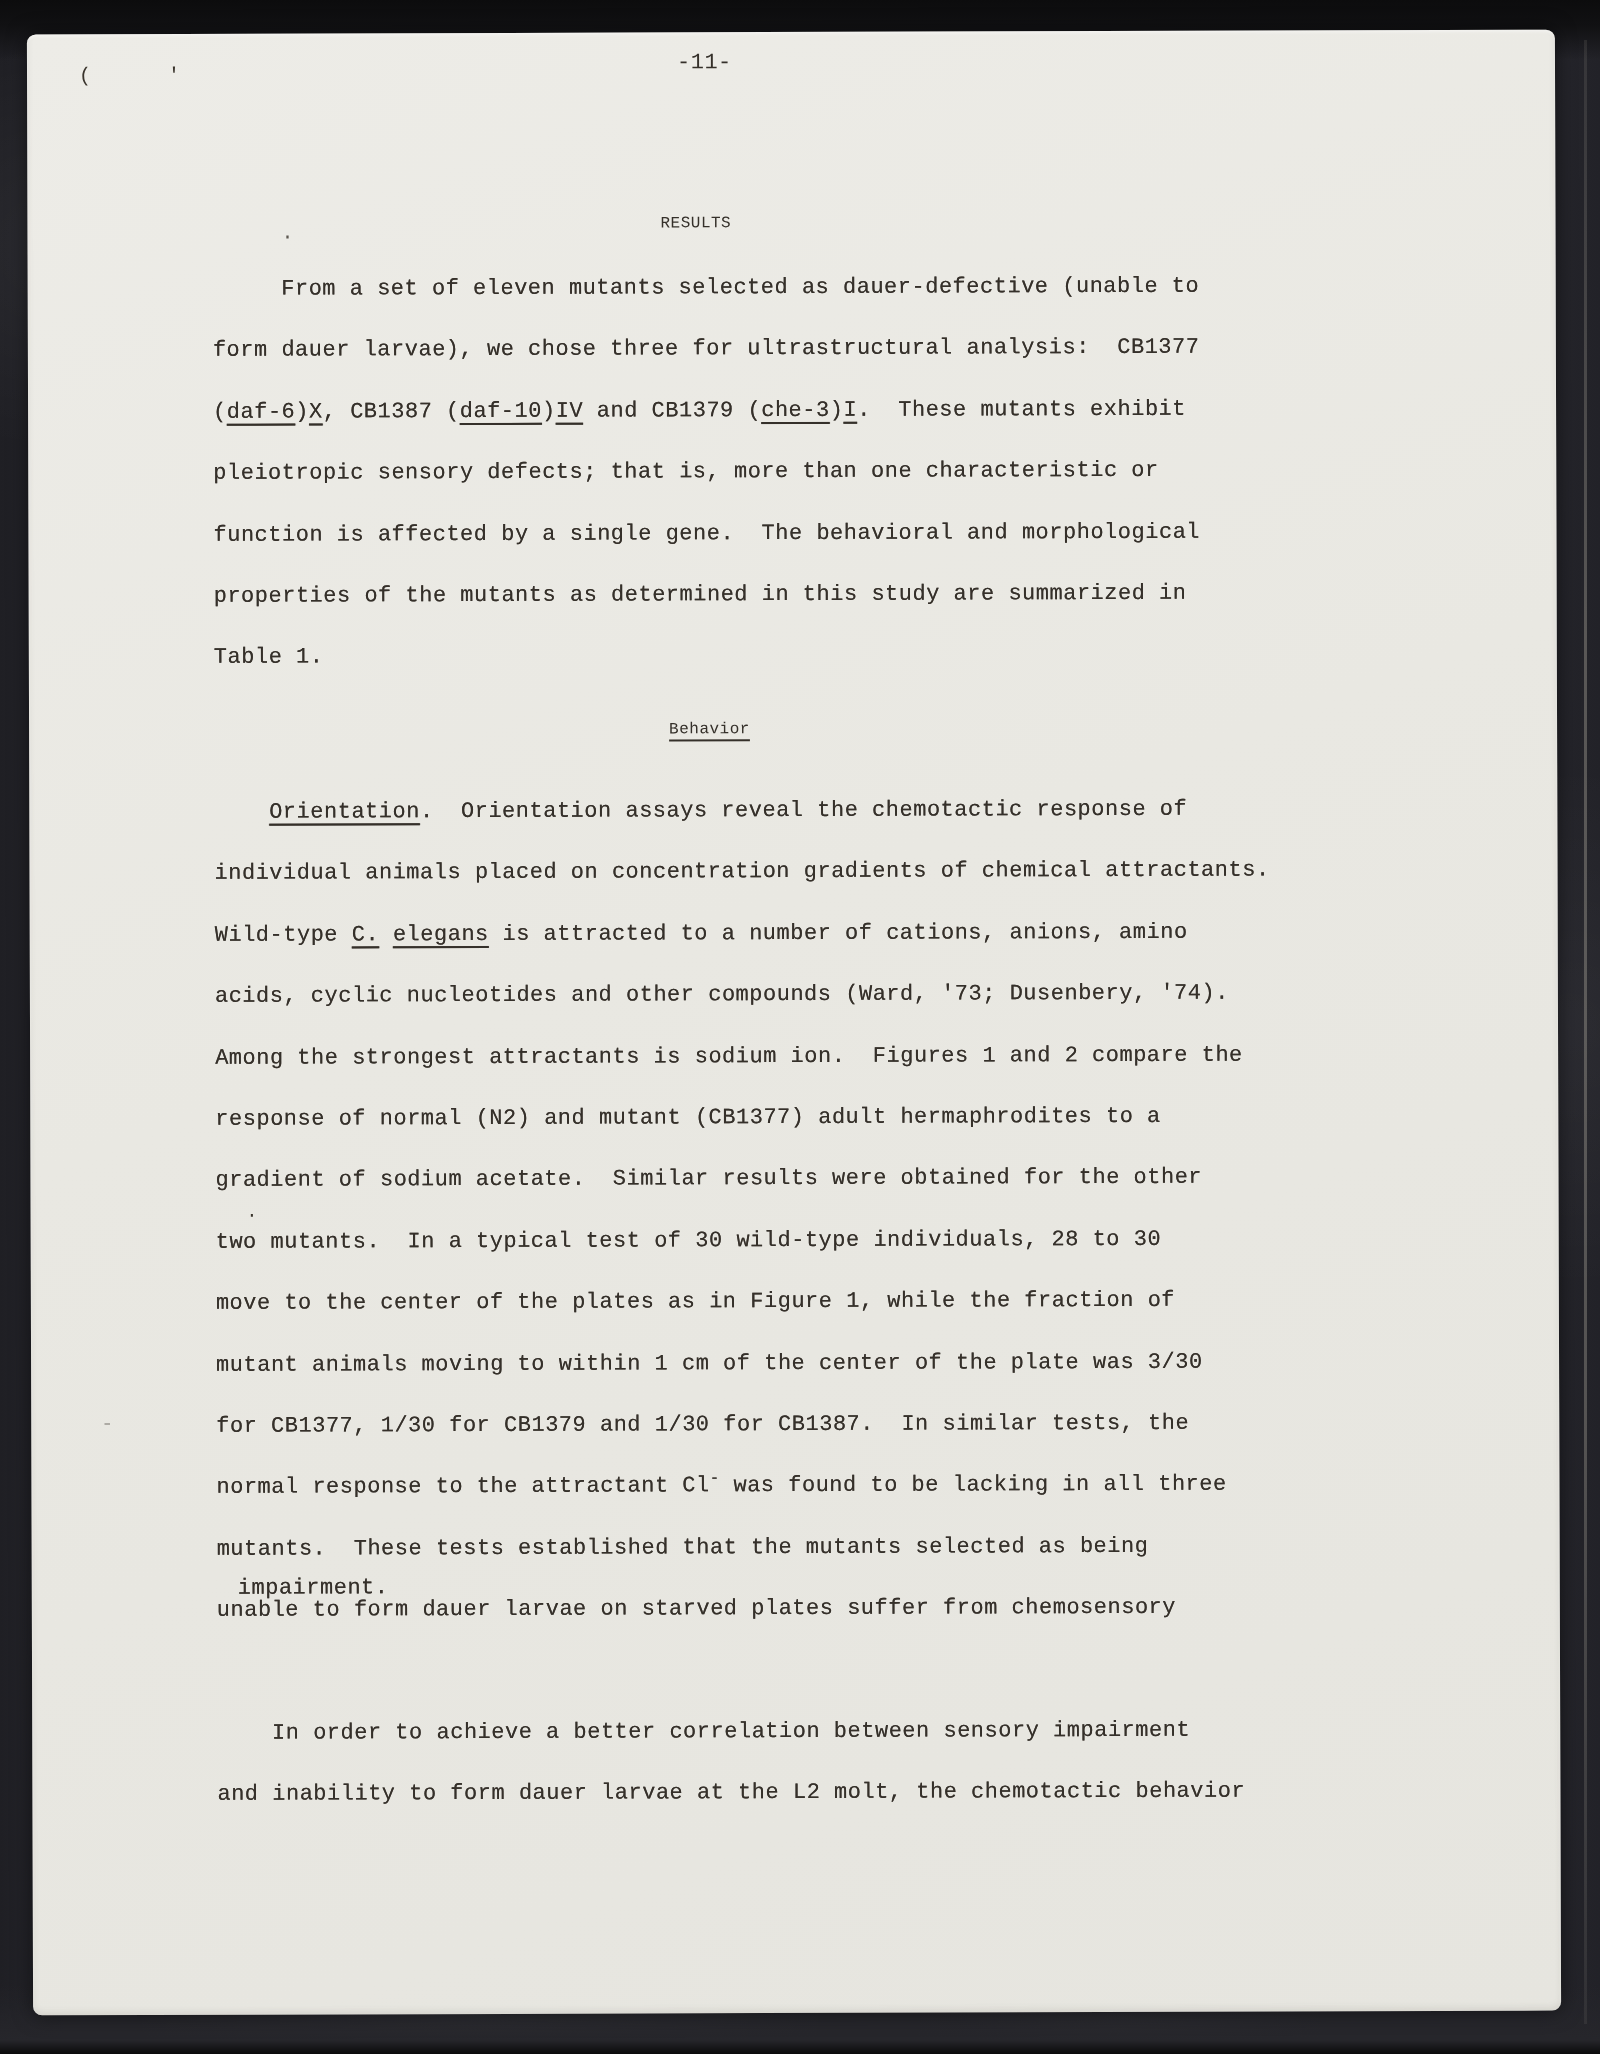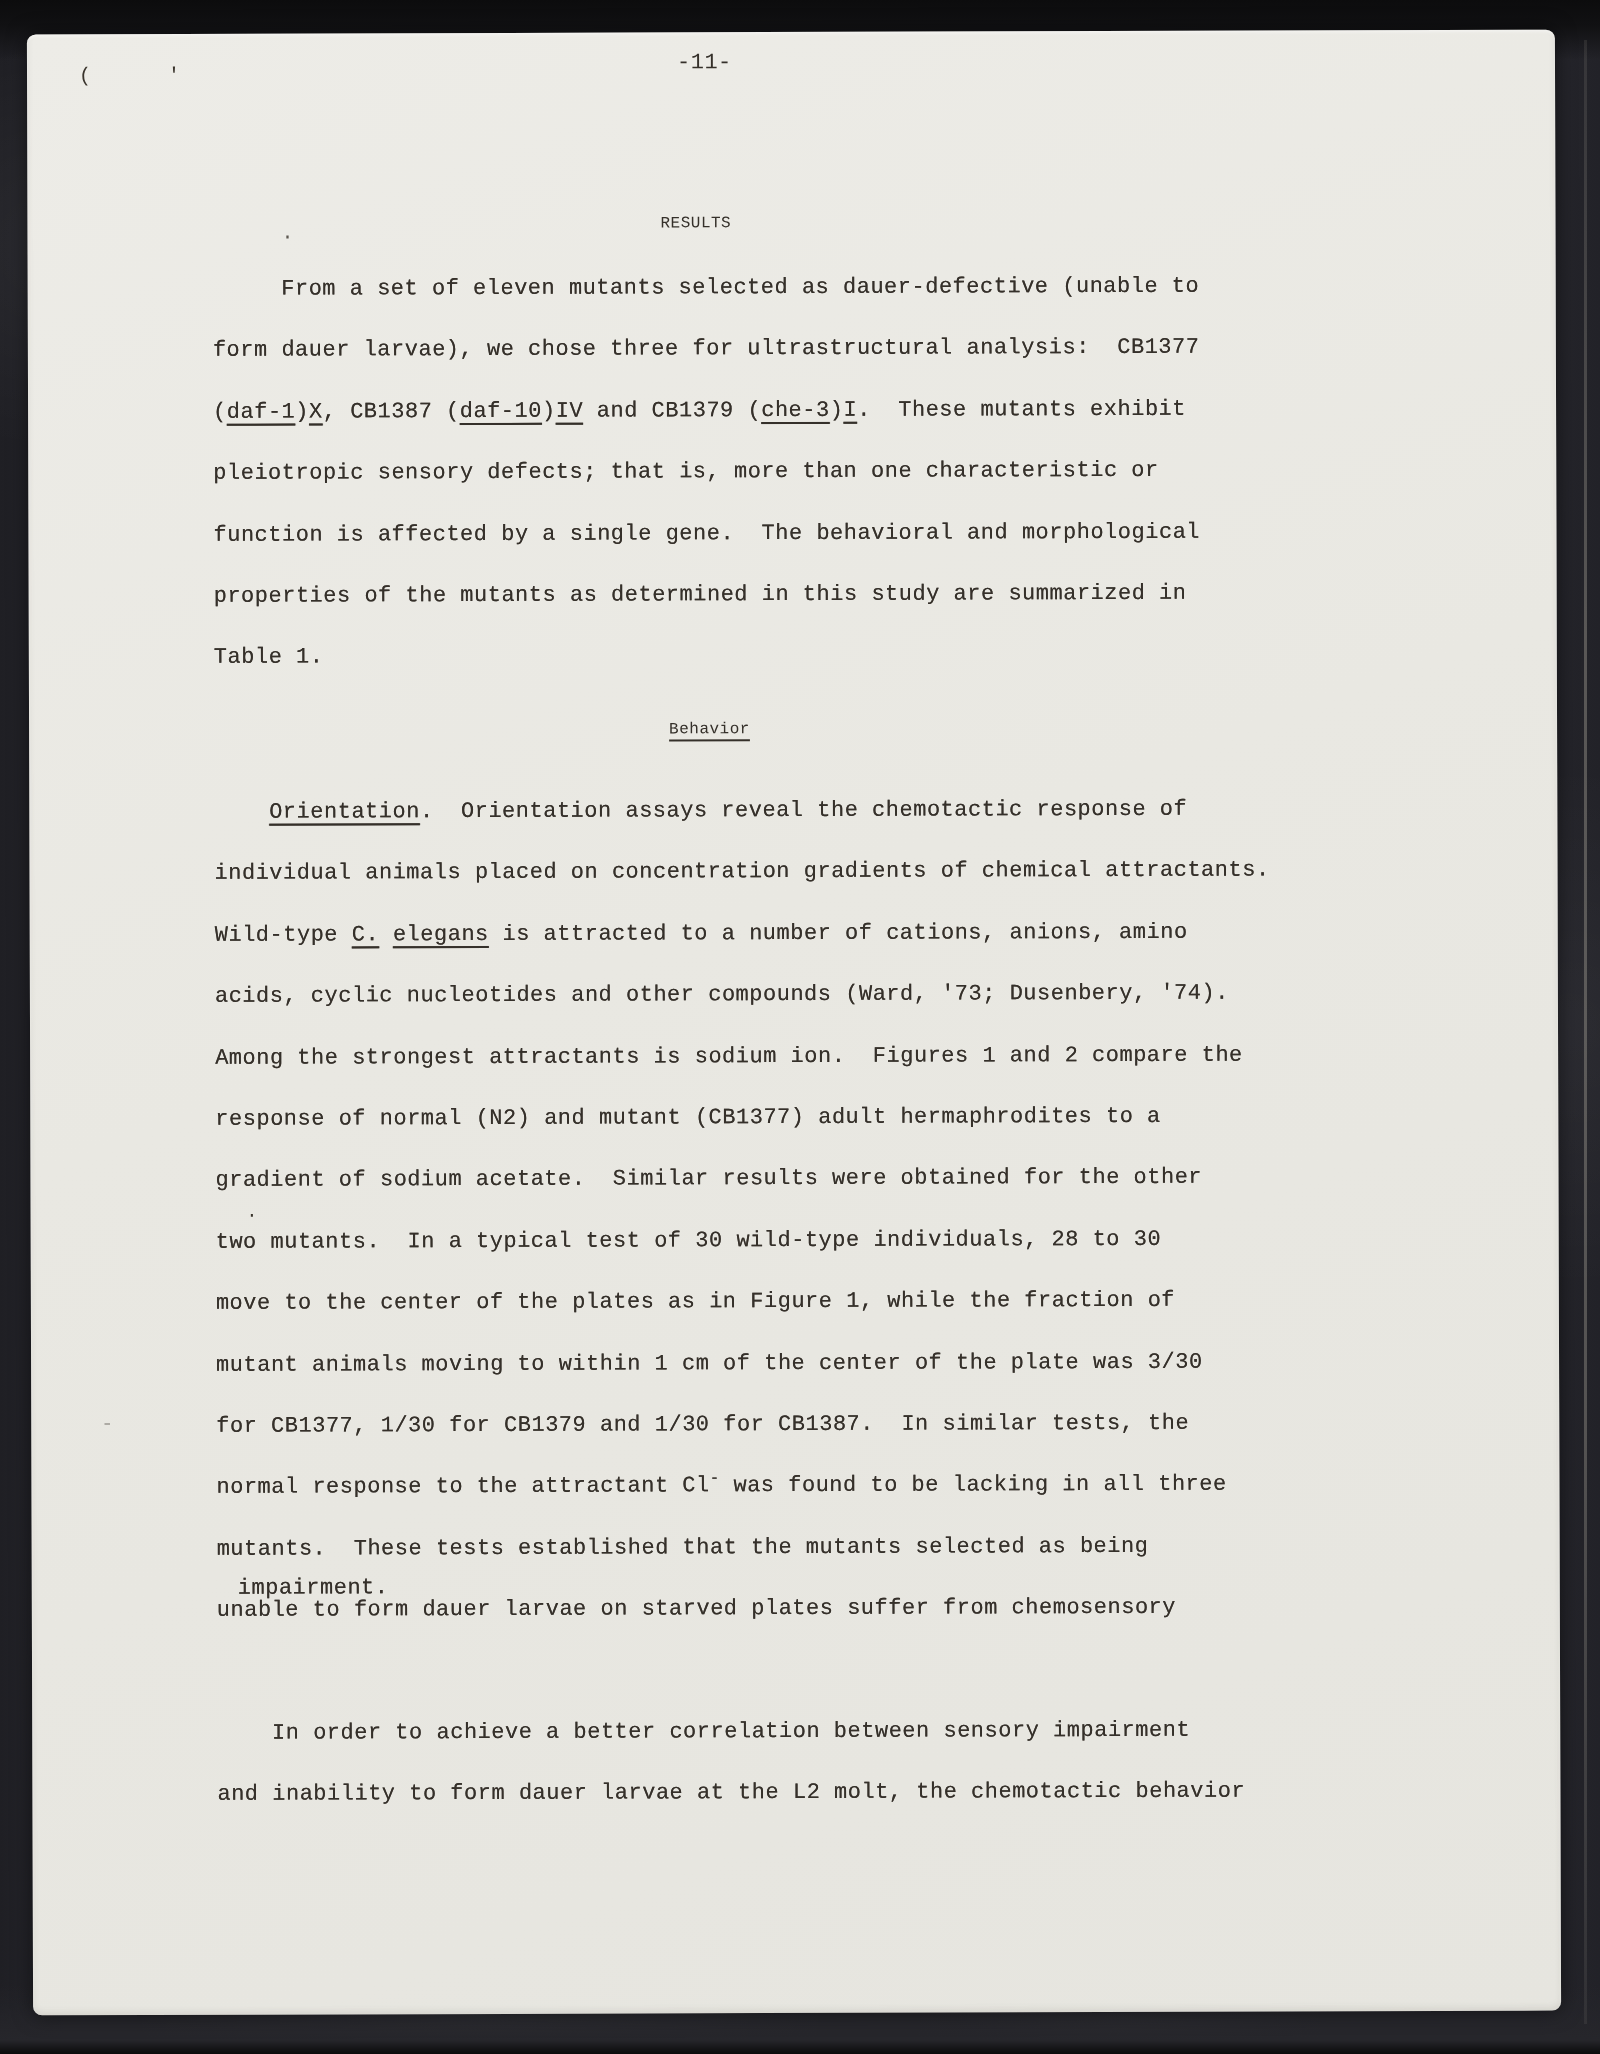--- a/index.html
+++ b/index.html
@@ -73,21 +73,21 @@
 <div class="edge-line"></div>
 
 <div class="paper">
   <div class="pageno">-11-</div>
   <div class="heading results">RESULTS</div>
   <div class="heading behavior">Behavior</div>
 
   <div class="body-lines">
       <div class="line" style="top: 243px;"><span>     From a set of eleven mutants selected as dauer-defective (unable to</span></div>
       <div class="line" style="top: 304px;"><span>form dauer larvae), we chose three for ultrastructural analysis:  CB1377</span></div>
-      <div class="line" style="top: 366px;"><span>(</span><span class="u">daf-1</span><span>)</span><span class="u">X</span><span>, CB1387 (</span><span class="u">daf-10</span><span>)</span><span class="u">IV</span><span> and CB1379 (</span><span class="u">che-3</span><span>)</span><span class="u">I</span><span>.  These mutants exhibit</span></div>
+      <div class="line" style="top: 366px;"><span>(</span><span class="u">daf-6</span><span>)</span><span class="u">X</span><span>, CB1387 (</span><span class="u">daf-10</span><span>)</span><span class="u">IV</span><span> and CB1379 (</span><span class="u">che-3</span><span>)</span><span class="u">I</span><span>.  These mutants exhibit</span></div>
       <div class="line" style="top: 427px;"><span>pleiotropic sensory defects; that is, more than one characteristic or</span></div>
       <div class="line" style="top: 489px;"><span>function is affected by a single gene.  The behavioral and morphological</span></div>
       <div class="line" style="top: 550px;"><span>properties of the mutants as determined in this study are summarized in</span></div>
       <div class="line" style="top: 611px;"><span>Table 1.</span></div>
       <div class="line" style="top: 766px;"><span>    </span><span class="u">Orientation</span><span>.  Orientation assays reveal the chemotactic response of</span></div>
       <div class="line" style="top: 827px;"><span>individual animals placed on concentration gradients of chemical attractants.</span></div>
       <div class="line" style="top: 889px;"><span>Wild-type </span><span class="u">C.</span><span> </span><span class="u">elegans</span><span> is attracted to a number of cations, anions, amino</span></div>
       <div class="line" style="top: 950px;"><span>acids, cyclic nucleotides and other compounds (Ward, '73; Dusenbery, '74).</span></div>
       <div class="line" style="top: 1012px;"><span>Among the strongest attractants is sodium ion.  Figures 1 and 2 compare the</span></div>
       <div class="line" style="top: 1073px;"><span>response of normal (N2) and mutant (CB1377) adult hermaphrodites to a</span></div>

